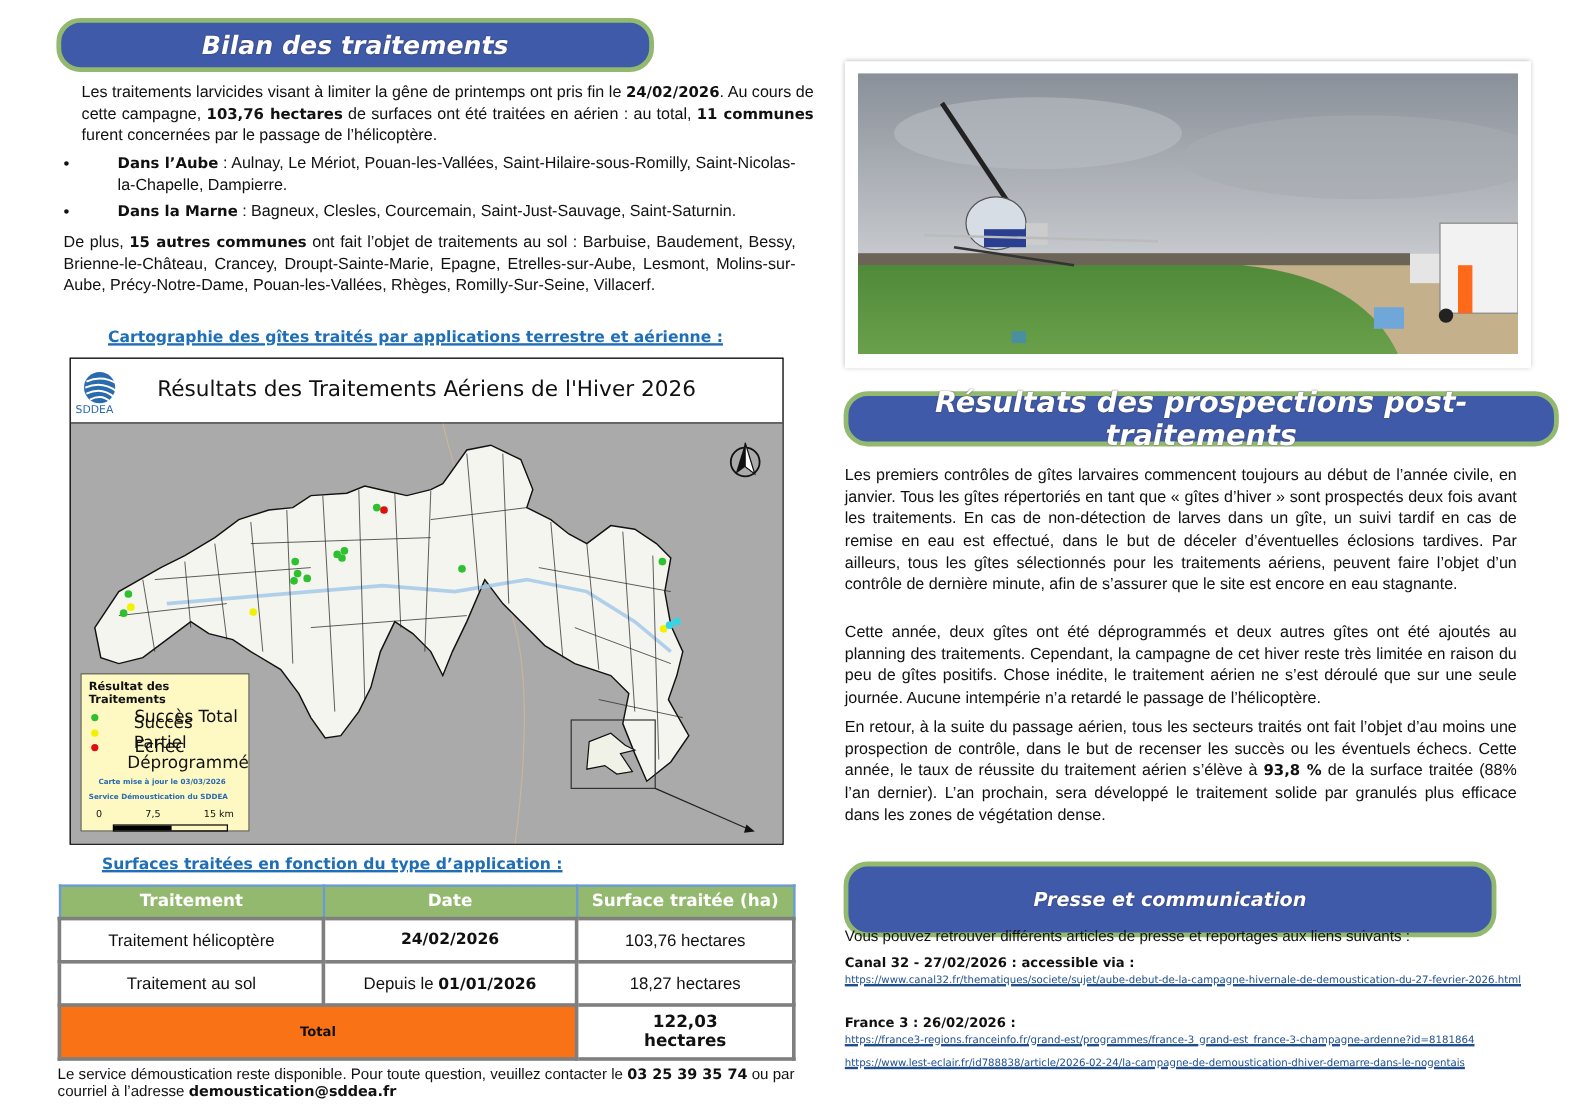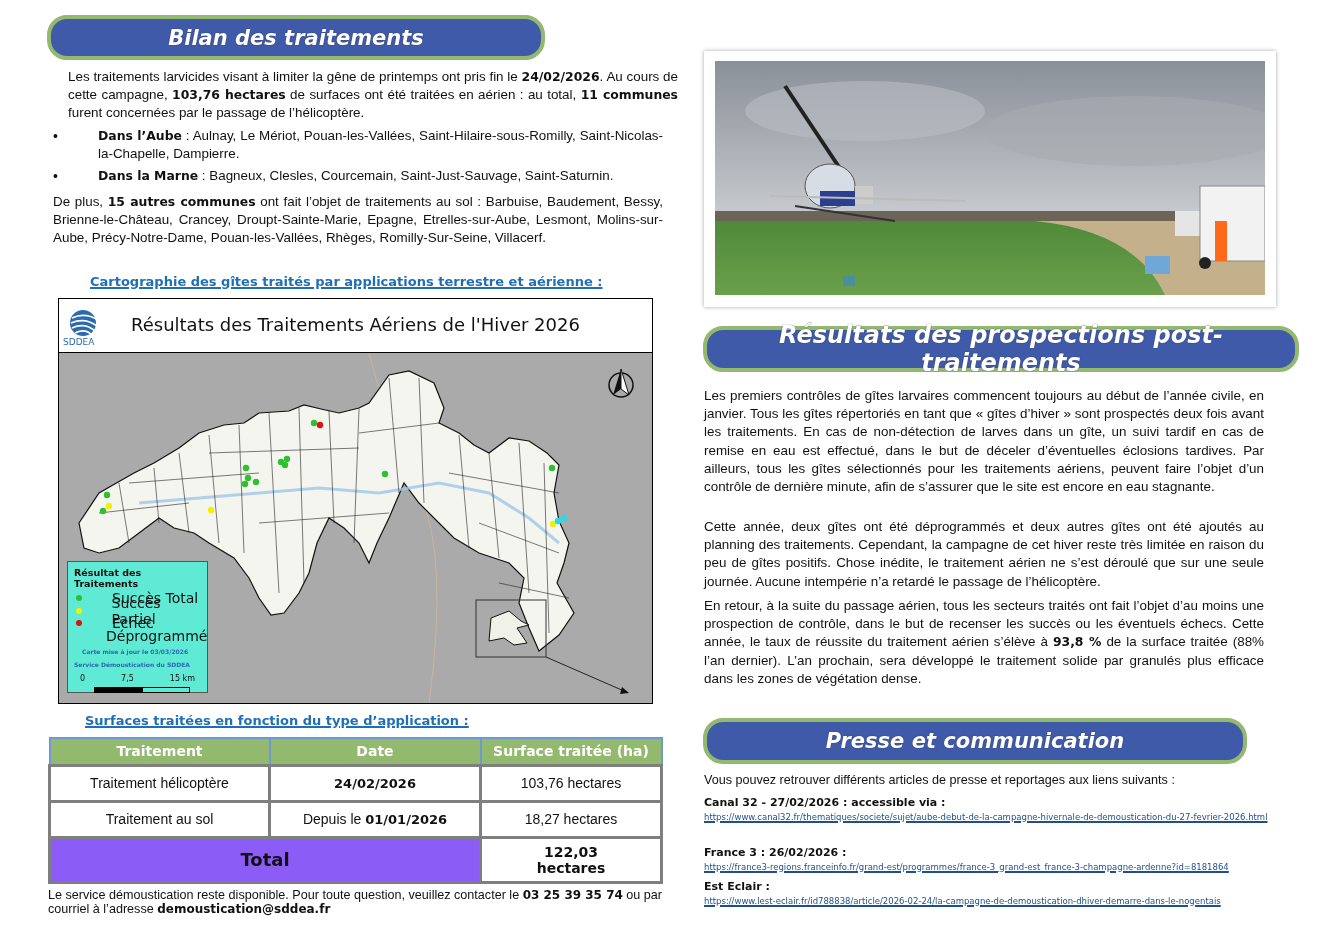--- a/index.html
+++ b/index.html
@@ -8,21 +8,21 @@
 
   .banner {
     position: absolute; background: #3f5aa8; border: 4px solid #93b96f;
     border-radius: 20px; color: #fff; font-weight: bold; font-style: italic;
     text-align: center; font-family: "DejaVu Sans", sans-serif;
     display: flex; align-items: center; justify-content: center;
     text-shadow: 0 0 1px #223;
   }
   .b1 { left: 47px; top: 15px; width: 498px; height: 45px; font-size: 21px; }
   .b2 { left: 703px; top: 326px; width: 596px; height: 46px; font-size: 24px; }
-  .b3 { left: 703px; top: 718px; width: 544px; height: 46px; font-size: 21px; }
+  .b3 { left: 703px; top: 718px; width: 544px; height: 63px; font-size: 16px; }
 
   .text {
     position: absolute; font-family: "Liberation Sans", sans-serif; font-size: 13.4px;
     line-height: 18.2px; text-align: justify; color: #111;
   }
   .text b { font-family: "DejaVu Sans", sans-serif; font-size: 12.4px; }
   .intro { left: 53px; top: 68px; width: 610px; margin-left: 15px; }
   .bullets { left: 53px; top: 127px; width: 610px; list-style: none; }
   .bullets li { position: relative; padding-left: 45px; margin-bottom: 4px; }
   .bullets li .dot { position: absolute; left: 0; top: 0; font-size: 14px; }
@@ -35,21 +35,21 @@
   .sl1 { left: 58px; top: 274px; }
   .sl2 { left: 53px; top: 713px; }
 
   
   .map { position: absolute; left: 58px; top: 298px; width: 595px; height: 406px; border: 1.5px solid #000; background: #a9a9a9; overflow: hidden; }
   .map-header { position: absolute; left: 0; top: 0; width: 100%; height: 54px; background: #fff; border-bottom: 1.5px solid #000; }
   .map-logo { position: absolute; left: 6px; top: 5px; width: 40px; height: 48px; }
   .map-logo-text { position: absolute; left: 4px; top: 38px; font-size: 9px; color: #2a6bb0; font-weight: normal; font-family: "DejaVu Sans", sans-serif; }
   .map-title { position: absolute; left: 72px; top: 15px; font-family: "DejaVu Sans", sans-serif; font-size: 18px; color: #111; }
   .map-svg { position: absolute; left: 0; top: 54px; }
-  .legend { position: absolute; left: 8px; top: 262px; width: 141px; height: 132px; background: #5eead4; border: 1px solid #555; padding: 5px 6px; font-family: "DejaVu Sans", sans-serif; }
+  .legend { position: absolute; left: 8px; top: 262px; width: 141px; height: 132px; background: #fef9c3; border: 1px solid #555; padding: 5px 6px; font-family: "DejaVu Sans", sans-serif; }
   .legend-title { font-size: 9.5px; font-weight: bold; margin-bottom: 3px; }
   .legend-item { font-size: 14px; display: flex; align-items: center; height: 12.5px; gap: 21px; }
   .legend-item .sw { width: 6px; height: 6px; border-radius: 50%; margin: 0 9px 0 2px; display: inline-block; }
   .legend-note { font-size: 6px; color: #2a6bb0; font-weight: bold; margin-top: 6px; padding-left: 8px; }
   .legend-note2 { font-size: 6px; color: #2a6bb0; font-weight: bold; margin-top: 6px; }
   .scale-labels { display: flex; justify-content: space-between; font-size: 8px; margin: 6px 6px 0 6px; }
   .scale-bar { margin: 4px 0 0 20px; width: 96px; height: 6px; border: 1px solid #000; display: flex; }
   .scale-bar .blk { width: 48px; background: #000; }
 
   
@@ -58,21 +58,21 @@
 
   .p1 { left: 704px; top: 387px; width: 560px; }
   .p2 { left: 704px; top: 518px; width: 560px; }
   .p3 { left: 704px; top: 597px; width: 560px; }
 
   
   .tbl { position: absolute; left: 48px; top: 737px; width: 615px; border-collapse: collapse; border: 2px solid #6d9ad4; font-family: "Liberation Sans", sans-serif; }
   .tbl th { background: #93b96f; color: #fff; font-size: 14px; height: 27px; border: 2px solid #6d9ad4; font-family: "DejaVu Sans", sans-serif; font-weight: bold; }
   .tbl td { border: 3px solid #7f7f7f; text-align: center; font-size: 14px; height: 36px; }
   .tbl tr.total td { height: 45px; }
-  .tbl td.yellow { background: #8b5cf6; font-weight: bold; font-family: "DejaVu Sans", sans-serif; font-size: 18px; }
+  .tbl td.yellow { background: #f97316; font-weight: bold; font-family: "DejaVu Sans", sans-serif; font-size: 11px; }
   .tbl td.bold { font-weight: bold; font-family: "DejaVu Sans", sans-serif; font-size: 13px; }
   .tbl td .b { font-weight: bold; font-family: "DejaVu Sans", sans-serif; font-size: 13px; }
   .tbl td.total-val { font-weight: bold; font-family: "DejaVu Sans", sans-serif; font-size: 14px; line-height: 16px; }
 
   .contact { position: absolute; left: 48px; top: 889px; width: 615px; font-family: "Liberation Sans", sans-serif; font-size: 12.6px; line-height: 13.5px; }
   .contact b { font-family: "DejaVu Sans", sans-serif; font-size: 12px; }
 
   .press-intro { position: absolute; left: 704px; top: 773px; font-family: "Liberation Sans", sans-serif; font-size: 12.6px; }
   .press-item { position: absolute; left: 704px; width: 575px; font-family: "DejaVu Sans", sans-serif; }
   .press-item .lbl { font-weight: bold; font-size: 11px; line-height: 15px; }
@@ -277,15 +277,14 @@
 
 <div class="press-item pi1">
   <div class="lbl">Canal 32 - 27/02/2026 : accessible via :</div>
   <a class="url">https://www.canal32.fr/thematiques/societe/sujet/aube-debut-de-la-campagne-hivernale-de-demoustication-du-27-fevrier-2026.html</a>
 </div>
 <div class="press-item pi2">
   <div class="lbl">France 3 : 26/02/2026 :</div>
   <a class="url">https://france3-regions.franceinfo.fr/grand-est/programmes/france-3_grand-est_france-3-champagne-ardenne?id=8181864</a>
 </div>
 <div class="press-item pi3">
-  <div class="lbl">Est Eclair :</div>
   <a class="url">https://www.lest-eclair.fr/id788838/article/2026-02-24/la-campagne-de-demoustication-dhiver-demarre-dans-le-nogentais</a>
 </div>
 
 </body></html>

